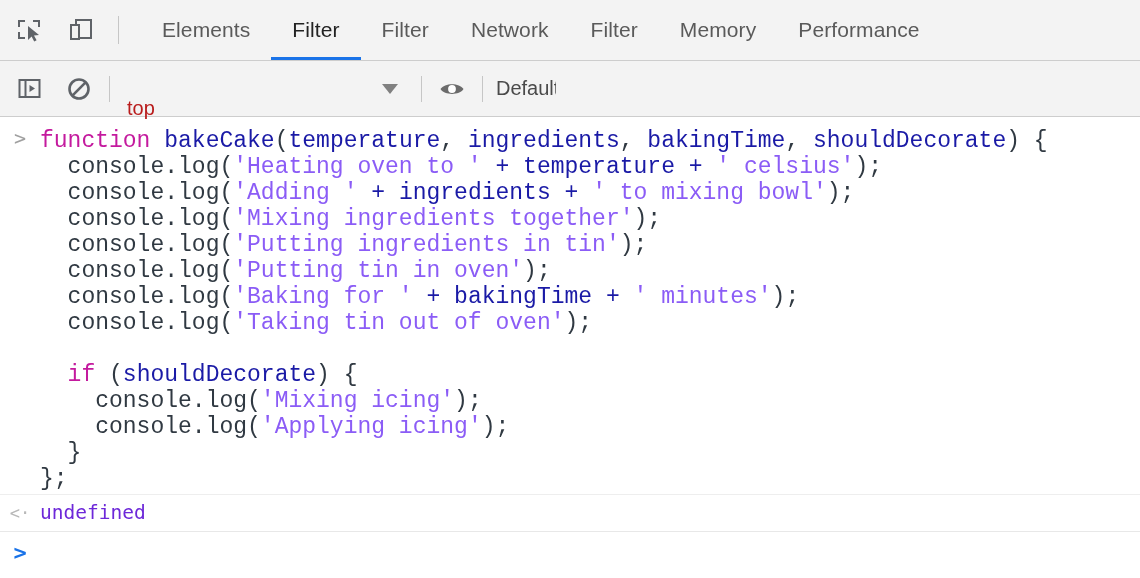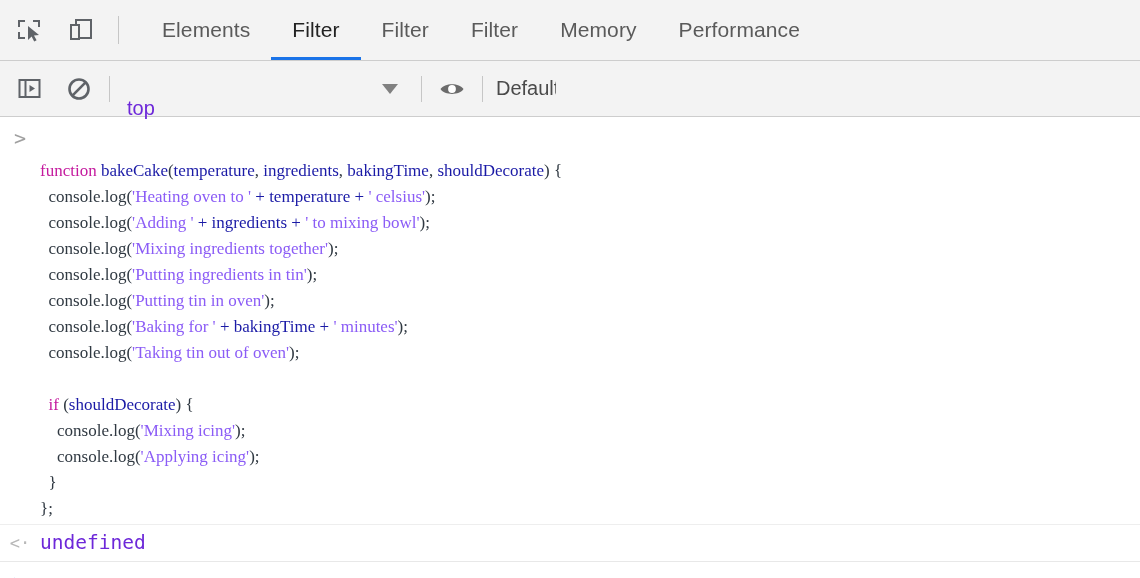--- a/index.html
+++ b/index.html
@@ -99,21 +99,21 @@
   .ctx-select {
     display: flex;
     align-items: center;
     flex: 0 0 285px;
     height: 34px;
     padding: 0 6px 0 4px;
     box-sizing: border-box;
   }
   .ctx-label {
     font-size: 20px;
-    color: #6d28d9;
+    color: #b91c1c;
     flex: 1 1 auto;
     margin-top: 40px;
   }
   .ctx-caret {
     width: 0; height: 0;
     border-left: 8px solid transparent;
     border-right: 8px solid transparent;
     border-top: 10px solid #808080;
     margin-right: 4px;
   }
@@ -154,27 +154,26 @@
     padding: 0;
   }
   .gutter {
     flex: 0 0 40px;
     display: flex;
     justify-content: center;
     padding-top: 2px;
     box-sizing: border-box;
   }
   .code {
-    font-family: Liberation Serif, serif;
-    font-size: 17px;
+    font-family: Liberation Mono, monospace;
+    font-size: 23px;
     line-height: 26px;
     white-space: pre;
     color: #303942;
     padding-top: 2px;
-    margin-top: 30px;
   }
   .input-msg { padding-top: 9px; padding-bottom: 2px; }
   .output-msg {
     border-top: 1px solid #eeeeee;
     border-bottom: 1px solid #e8e8e8;
     padding-top: 3px;
     padding-bottom: 3px;
     align-items: center;
   }
   .output-msg .gutter { padding-top: 0; }
@@ -238,20 +237,23 @@
     <div class="tab">
         <span>Elements</span>
       </div>
     <div class="tab active">
         <span>Filter</span>
       </div>
     <div class="tab">
         <span>Filter</span>
       </div>
     <div class="tab">
+        <span>Network</span>
+      </div>
+    <div class="tab">
         <span>Filter</span>
       </div>
     <div class="tab">
         <span>Memory</span>
       </div>
     <div class="tab">
         <span>Performance</span>
       </div>
   </div>
 </div>

